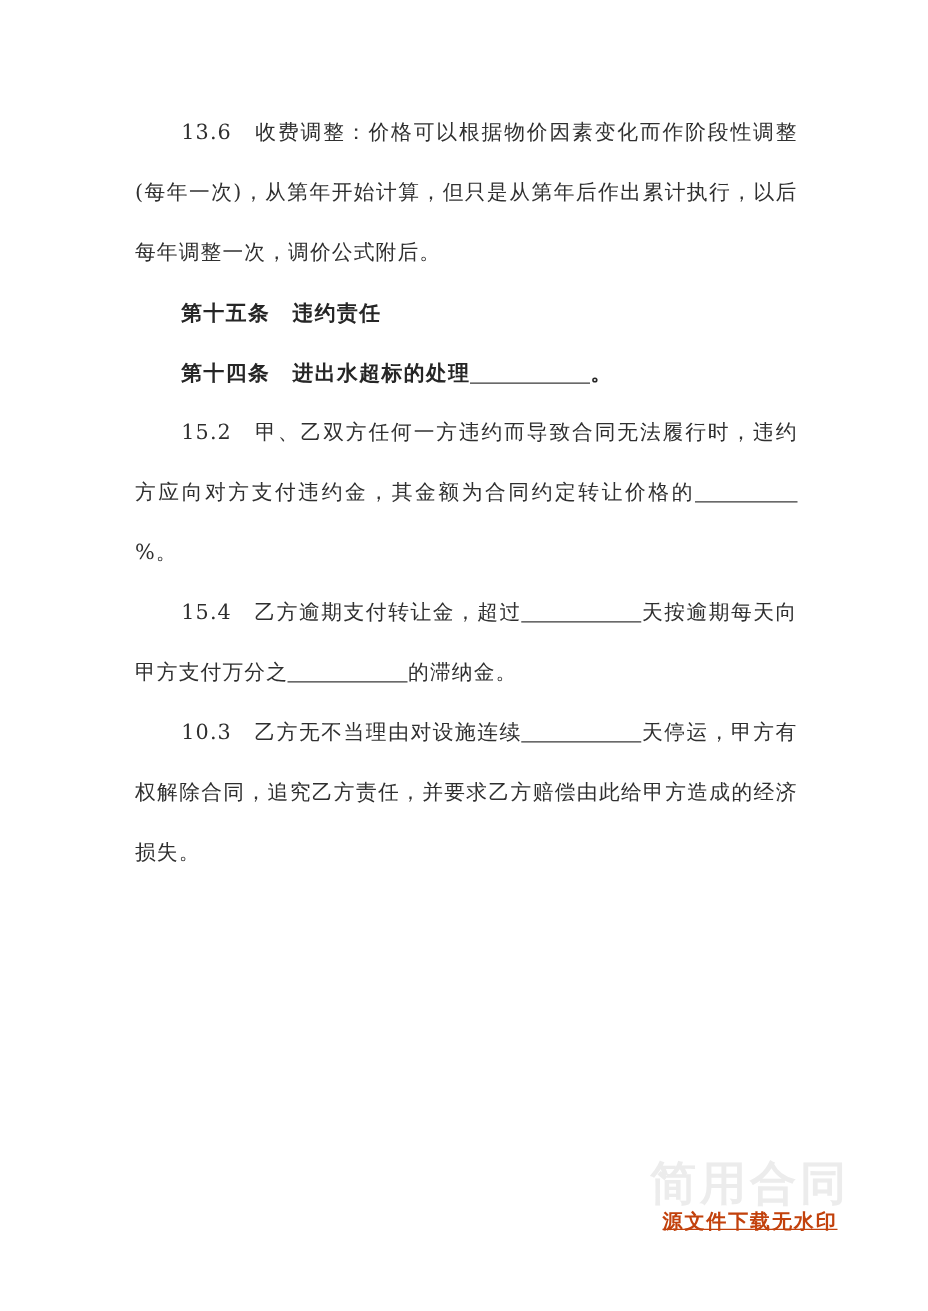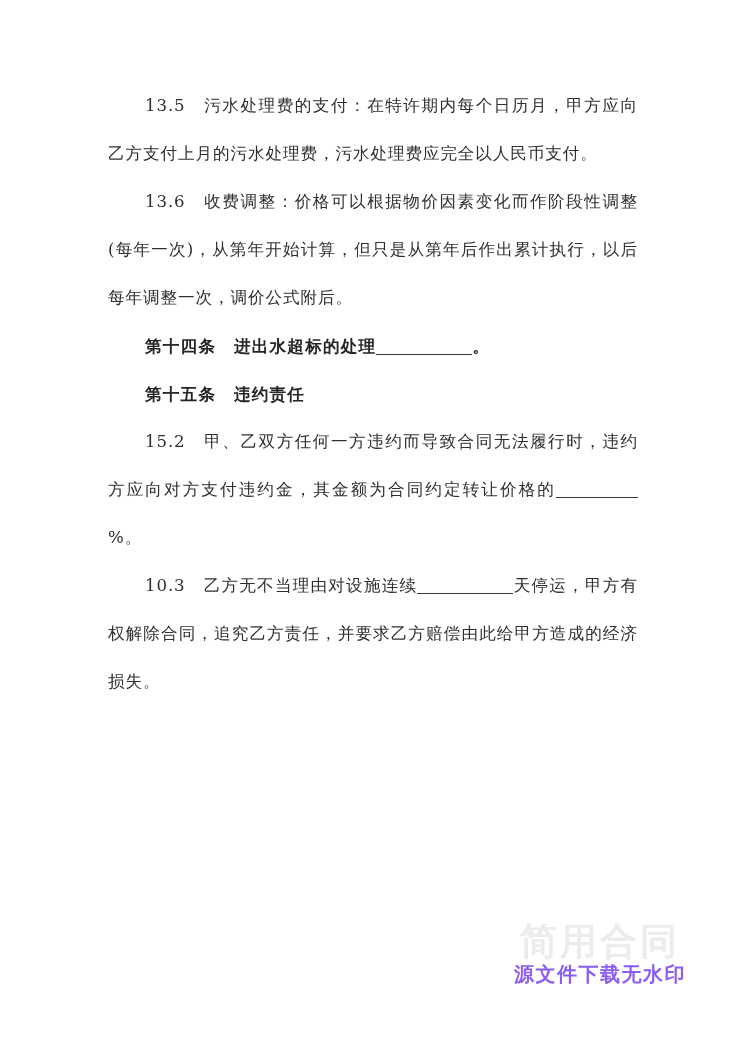--- a/index.html
+++ b/index.html
@@ -71,57 +71,58 @@
     font-size: 37px;
     font-weight: bold;
     letter-spacing: 3px;
     color: #ececec;
     line-height: 1.12;
     white-space: nowrap;
   }
 
   .watermark-sub {
     font-family: "DejaVu Sans", "Liberation Sans", sans-serif;
-    font-size: 20px;
+    font-size: 16px;
     font-weight: bold;
     letter-spacing: 1.5px;
-    color: #8b5cf6;
+    color: #c2410c;
     line-height: 1.25;
     white-space: nowrap;
+    text-decoration: underline;
   }
 </style>
 </head>
 <body>
 
 <div class="page">
 
   <div class="doc-body">
 
-    <p class="para indent">
-      <span>13.5　污水处理费的支付：在特许期内每个日历月，甲方应向乙方支付上月的污水处理费，污水处理费应完全以人民币支付。</span>
-    </p>
 
     <p class="para indent">
       <span>13.6　收费调整：价格可以根据物价因素变化而作阶段性调整(每年一次)，从第年开始计算，但只是从第年后作出累计执行，以后每年调整一次，调价公式附后。</span>
     </p>
 
     <p class="para indent heading">
-      <span>第十四条　进出水超标的处理</span><span class="blank w-md"></span><span>。</span>
+      <span>第十五条　违约责任</span>
     </p>
 
     <p class="para indent heading">
-      <span>第十五条　违约责任</span>
+      <span>第十四条　进出水超标的处理</span><span class="blank w-md"></span><span>。</span>
     </p>
 
 
     <p class="para indent">
       <span>15.2　甲、乙双方任何一方违约而导致合同无法履行时，违约方应向对方支付违约金，其金额为合同约定转让价格的</span><span class="blank w-sm"></span><span>%。</span>
     </p>
 
 
+    <p class="para indent">
+      <span>15.4　乙方逾期支付转让金，超过</span><span class="blank w-md"></span><span>天按逾期每天向甲方支付万分之</span><span class="blank w-md"></span><span>的滞纳金。</span>
+    </p>
 
     <p class="para indent">
       <span>10.3　乙方无不当理由对设施连续</span><span class="blank w-md"></span><span>天停运，甲方有权解除合同，追究乙方责任，并要求乙方赔偿由此给甲方造成的经济损失。</span>
     </p>
 
   </div>
 
   <div class="watermark">
     <div class="watermark-main">简用合同</div>
     <div class="watermark-sub">源文件下载无水印</div>

